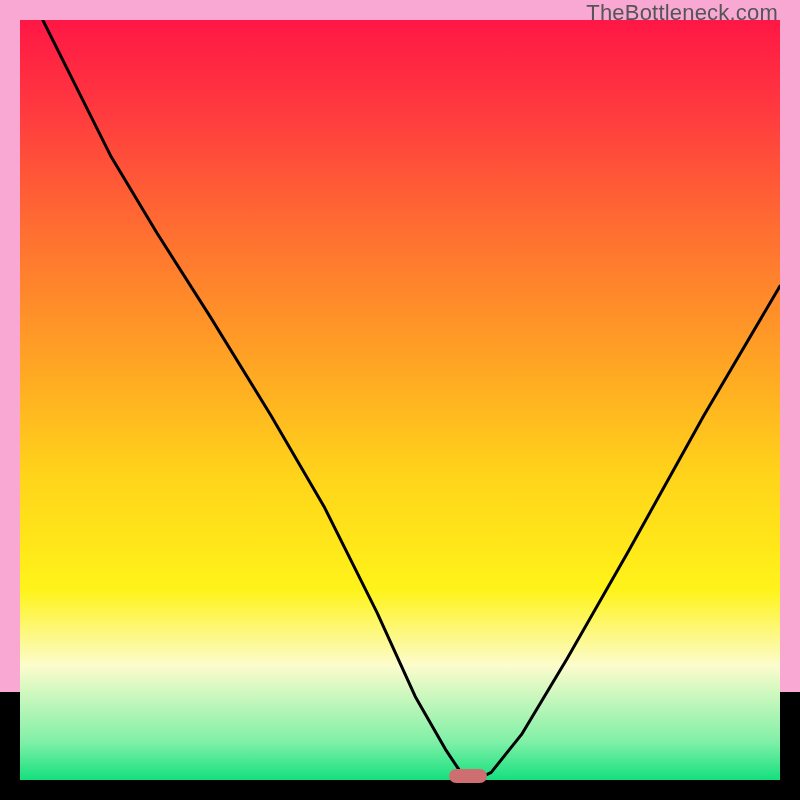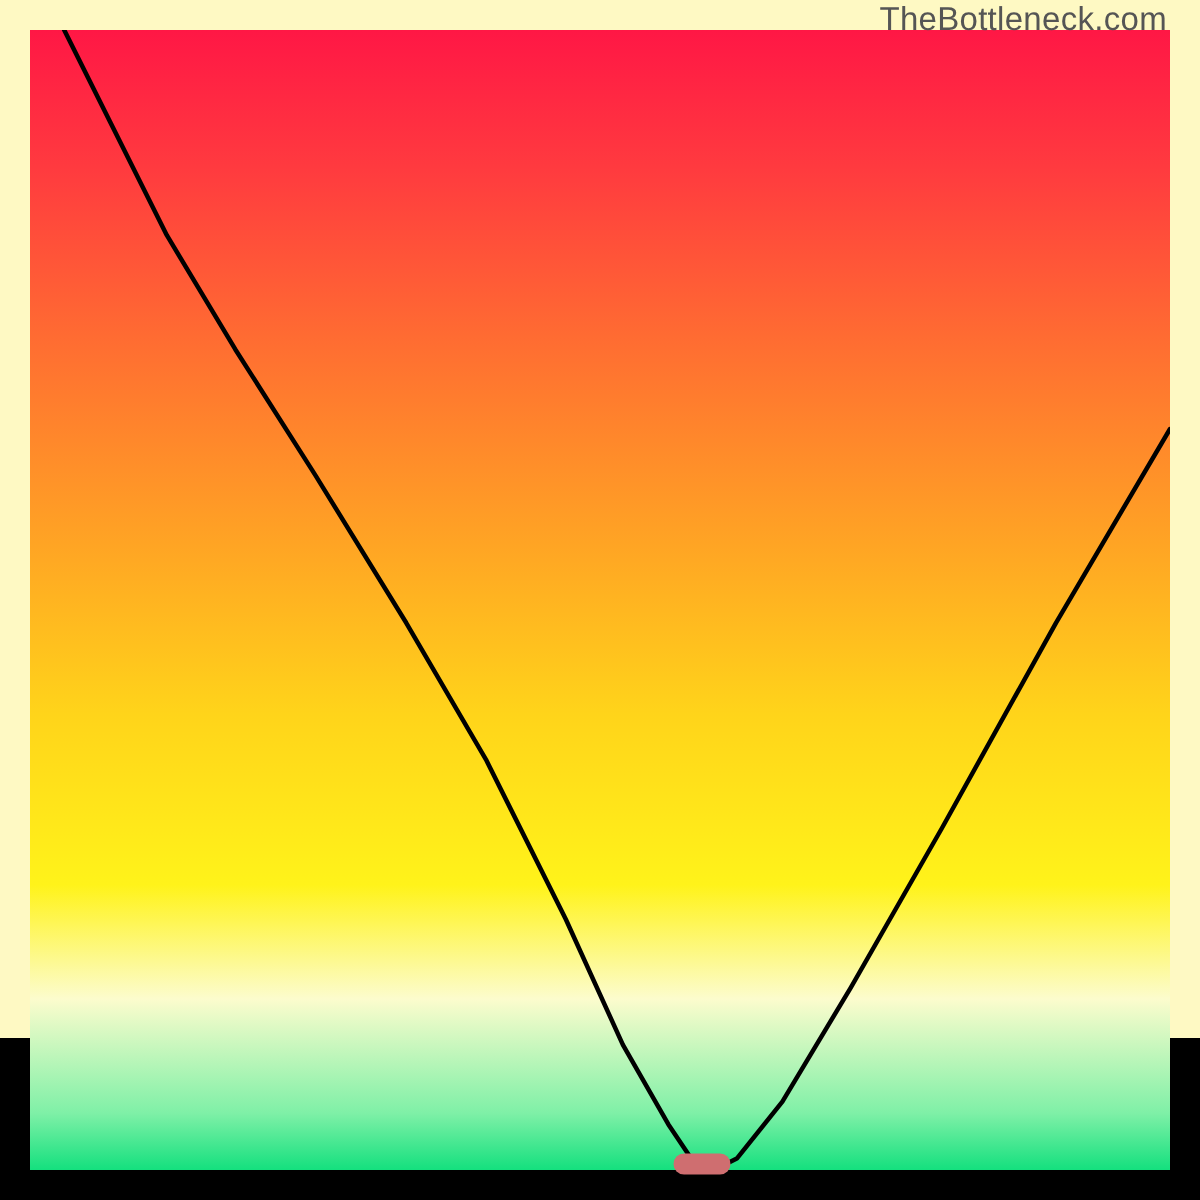--- a/index.html
+++ b/index.html
@@ -1,21 +1,21 @@
 <!DOCTYPE html>
 <html><head>
 <meta charset="utf-8">
 <style>
   * { margin: 0; padding: 0; box-sizing: border-box; }
   html, body { width: 800px; height: 800px; overflow: hidden; background: #000; }
   .frame {
     position: relative;
     width: 800px;
     height: 692px;
-    background: #fef9c3;
+    background: #f9a8d4;
   }
   .plot-area {
     position: absolute;
     left: 20px;
     top: 20px;
     width: 760px;
     height: 760px;
     
   }
   .watermark {

